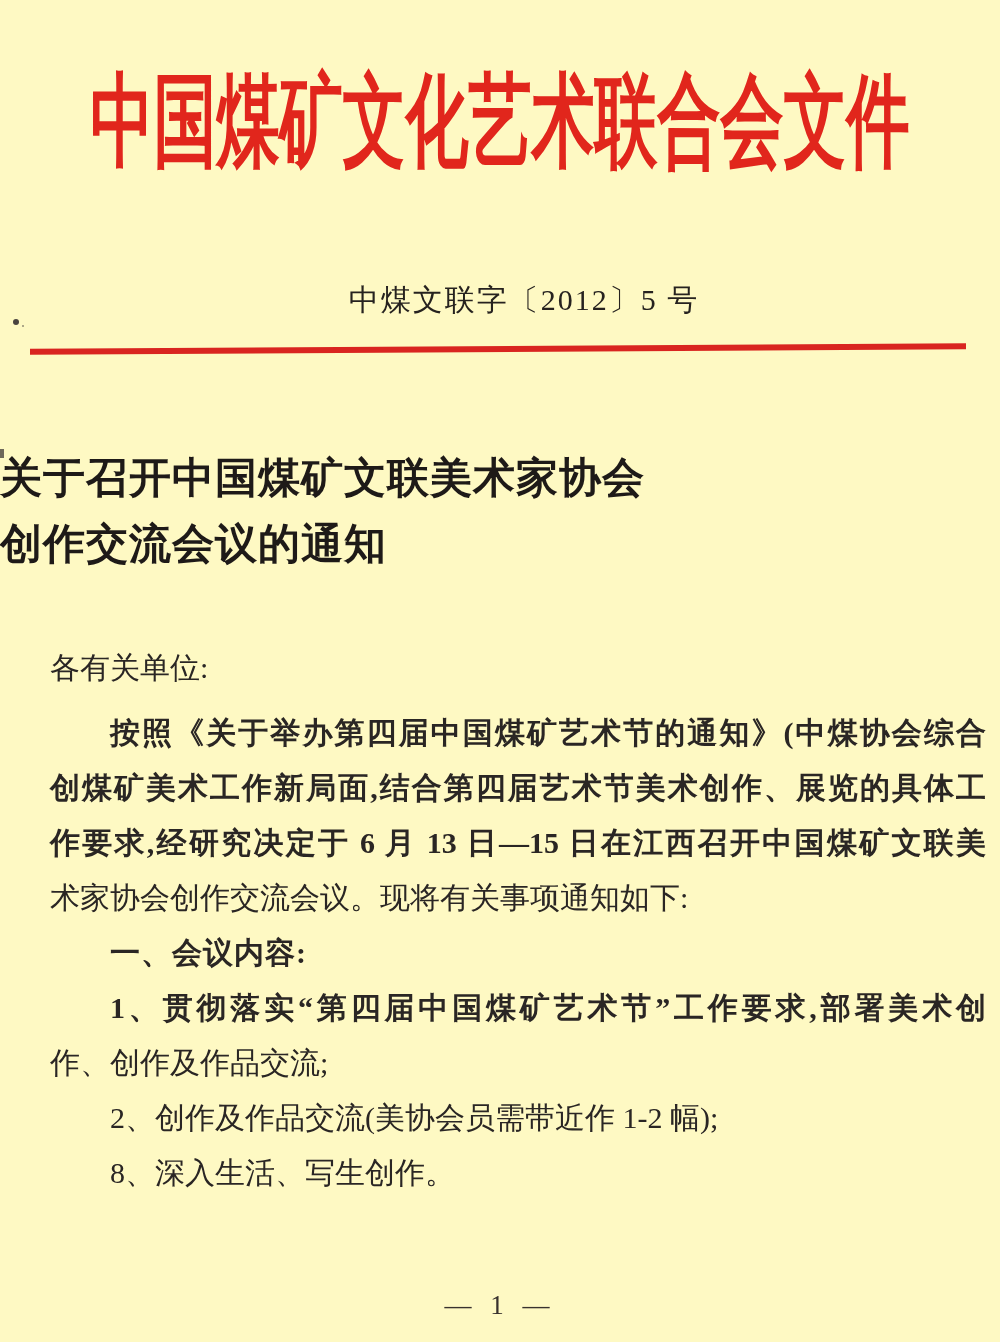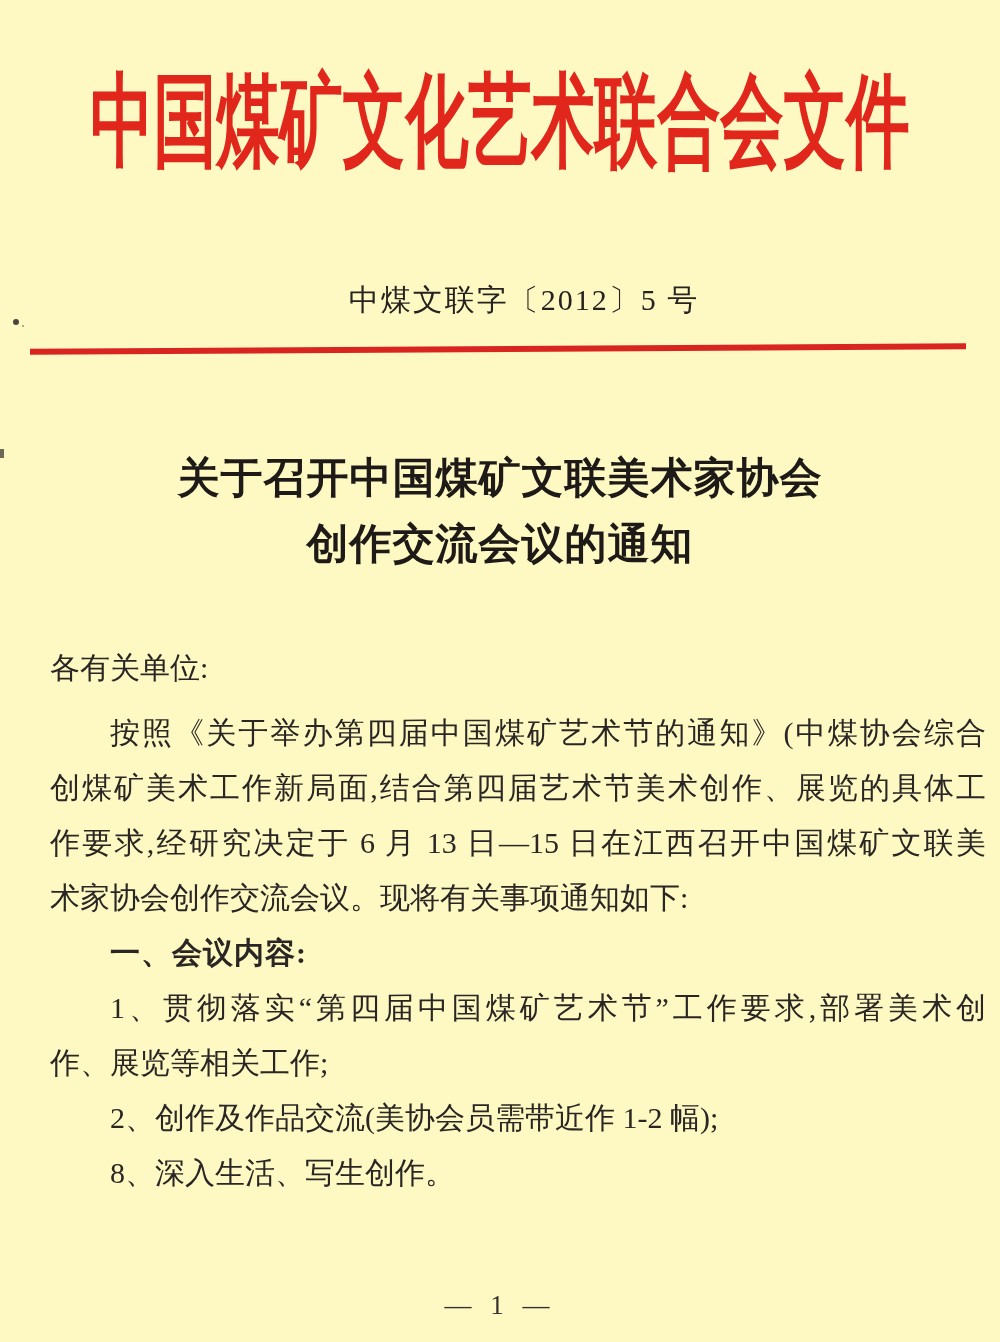--- a/index.html
+++ b/index.html
@@ -54,42 +54,41 @@
     height: 6px;
     background: #d92520;
     transform: rotate(-0.35deg);
   }
   
   .doc-title {
     position: absolute;
     top: 445px;
     left: 0;
     width: 100%;
-    text-align: center;
     font-size: 42px;
     font-weight: 700;
     line-height: 66px;
     letter-spacing: 1px;
     color: #1e1a18;
   }
   
   .body-block {
     position: absolute;
     top: 640px;
     left: 30px;
     width: 936px;
     font-size: 30px;
     line-height: 55px;
     color: #2a2624;
     margin-left: 20px;
   }
   .line { min-height: 55px; }
   .salutation { margin-bottom: 10px; }
   .indent { text-indent: 2em; }
-  .justify { text-align: justify; text-align-last: justify; }
+  .justify { text-align: justify; text-align-last: justify; font-weight: bold; }
   .bold { font-weight: 700; letter-spacing: 1px; }
   
   .page-number {
     position: absolute;
     top: 1290px;
     left: 0;
     width: 100%;
     text-align: center;
     font-size: 27px;
     letter-spacing: 6px;
@@ -130,21 +129,21 @@
     <div class="line justify">创煤矿美术工作新局面,结合第四届艺术节美术创作、展览的具体工</div>
 
     <div class="line justify">作要求,经研究决定于 6 月 13 日—15 日在江西召开中国煤矿文联美</div>
 
     <div class="line">术家协会创作交流会议。现将有关事项通知如下:</div>
 
     <div class="line indent bold">一、会议内容:</div>
 
     <div class="line indent justify">1、贯彻落实“第四届中国煤矿艺术节”工作要求,部署美术创</div>
 
-    <div class="line">作、展览等相关工作;</div>
+    <div class="line">作、创作及作品交流;</div>
 
     <div class="line indent">2、创作及作品交流(美协会员需带近作 1-2 幅);</div>
 
     <div class="line indent">8、深入生活、写生创作。</div>
   </div>
 
   <div class="page-number">— 1 —</div>
 
   <div class="speck speck-1"></div>
   <div class="speck speck-2"></div>

